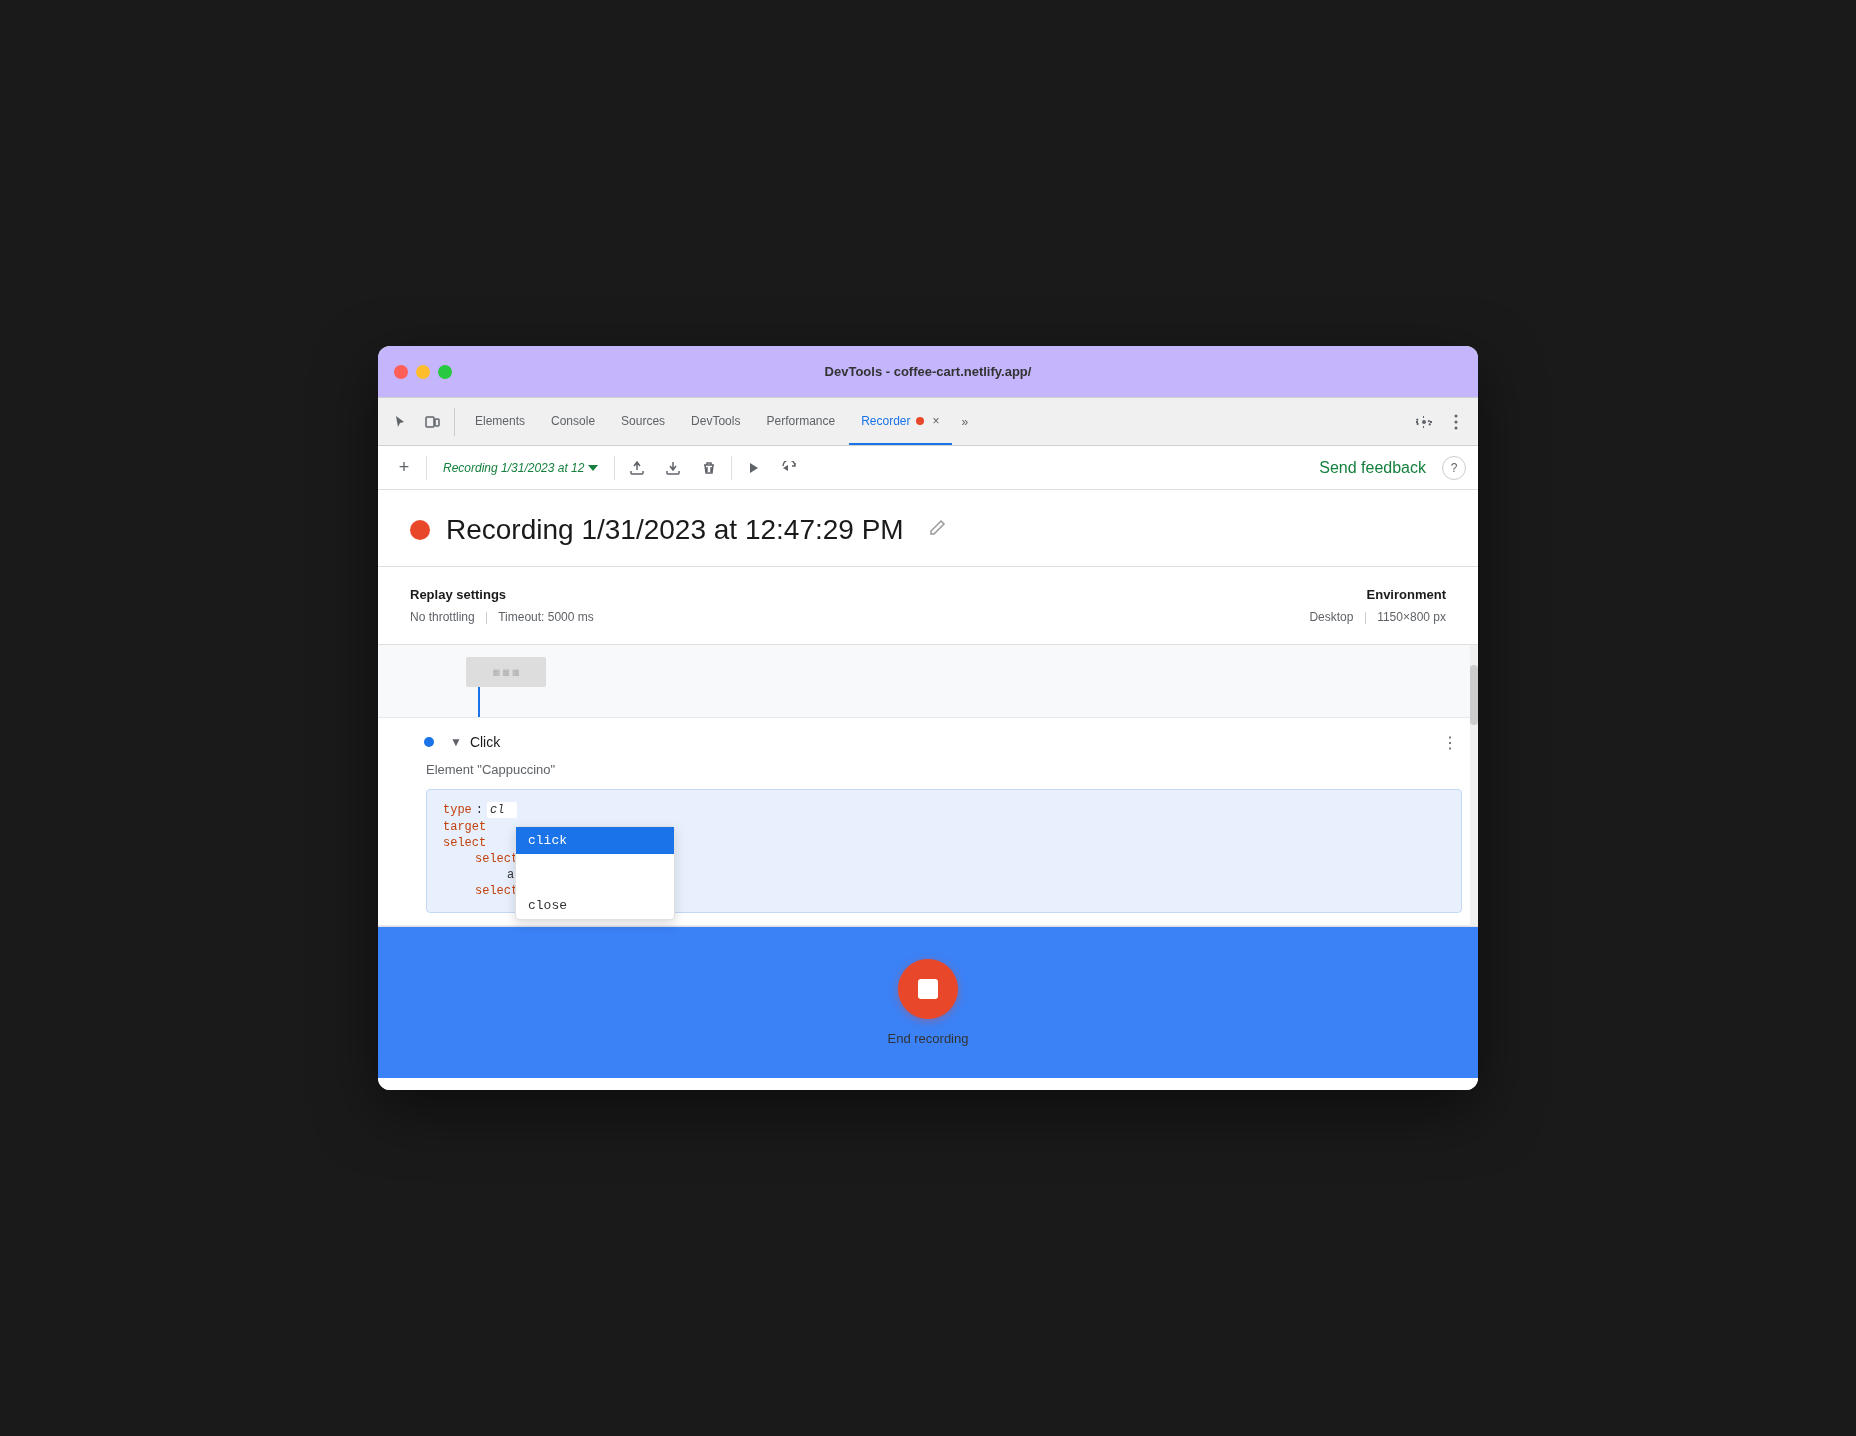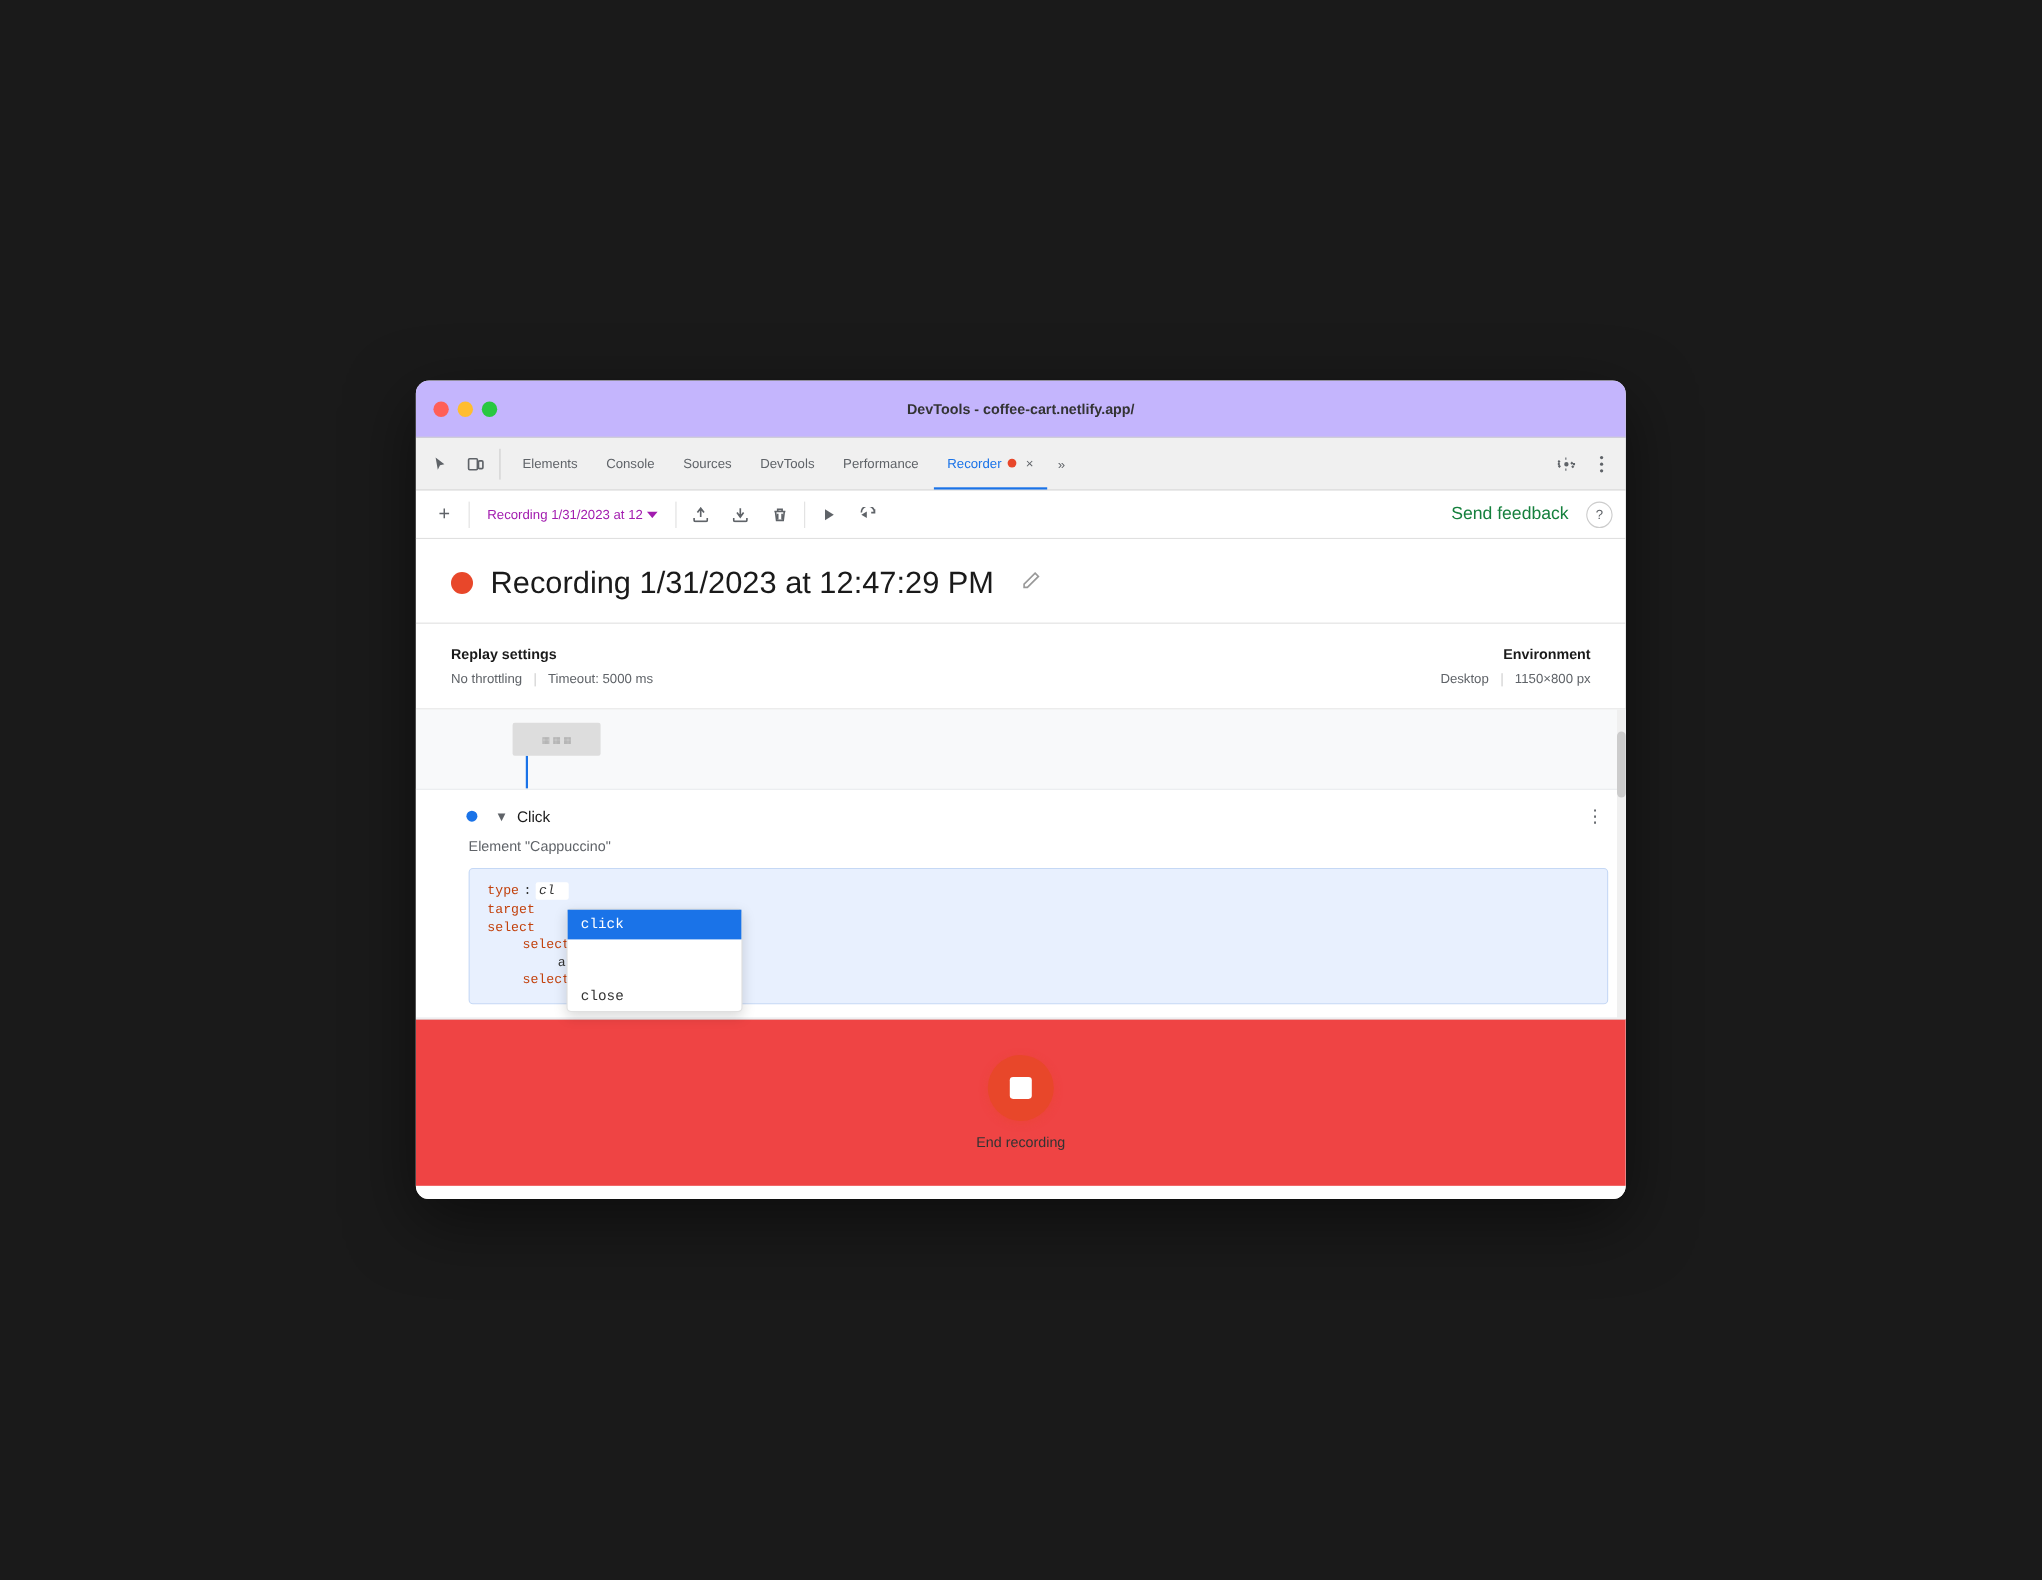--- a/index.html
+++ b/index.html
@@ -141,23 +141,24 @@
       background: #e0e0e0;
     }
     .recording-selector {
       display: flex;
       align-items: center;
       gap: 4px;
       padding: 4px 8px;
       border: none;
       background: none;
       font-size: 12px;
-      color: #a21caf;
+      color: #15803d;
       cursor: pointer;
       border-radius: 4px;
+      font-style: italic;
     }
     .toolbar-spacer { flex: 1; }
     .send-feedback-btn {
       font-size: 16px;
       color: #15803d;
       background: none;
       border: none;
       cursor: pointer;
       padding: 4px 8px;
     }
@@ -327,21 +328,21 @@
     }
     .autocomplete-item:not(.selected) {
       color: #333;
       margin-top: 38px;
     }
     .end-recording-section {
       display: flex;
       flex-direction: column;
       align-items: center;
       padding: 32px;
-      background: #ef4444;
+      background: #3b82f6;
       border-top: 1px solid #e0e0e0;
     }
     .stop-btn {
       width: 60px;
       height: 60px;
       border-radius: 50%;
       background: #e8472a;
       border: none;
       cursor: pointer;
       display: flex;

